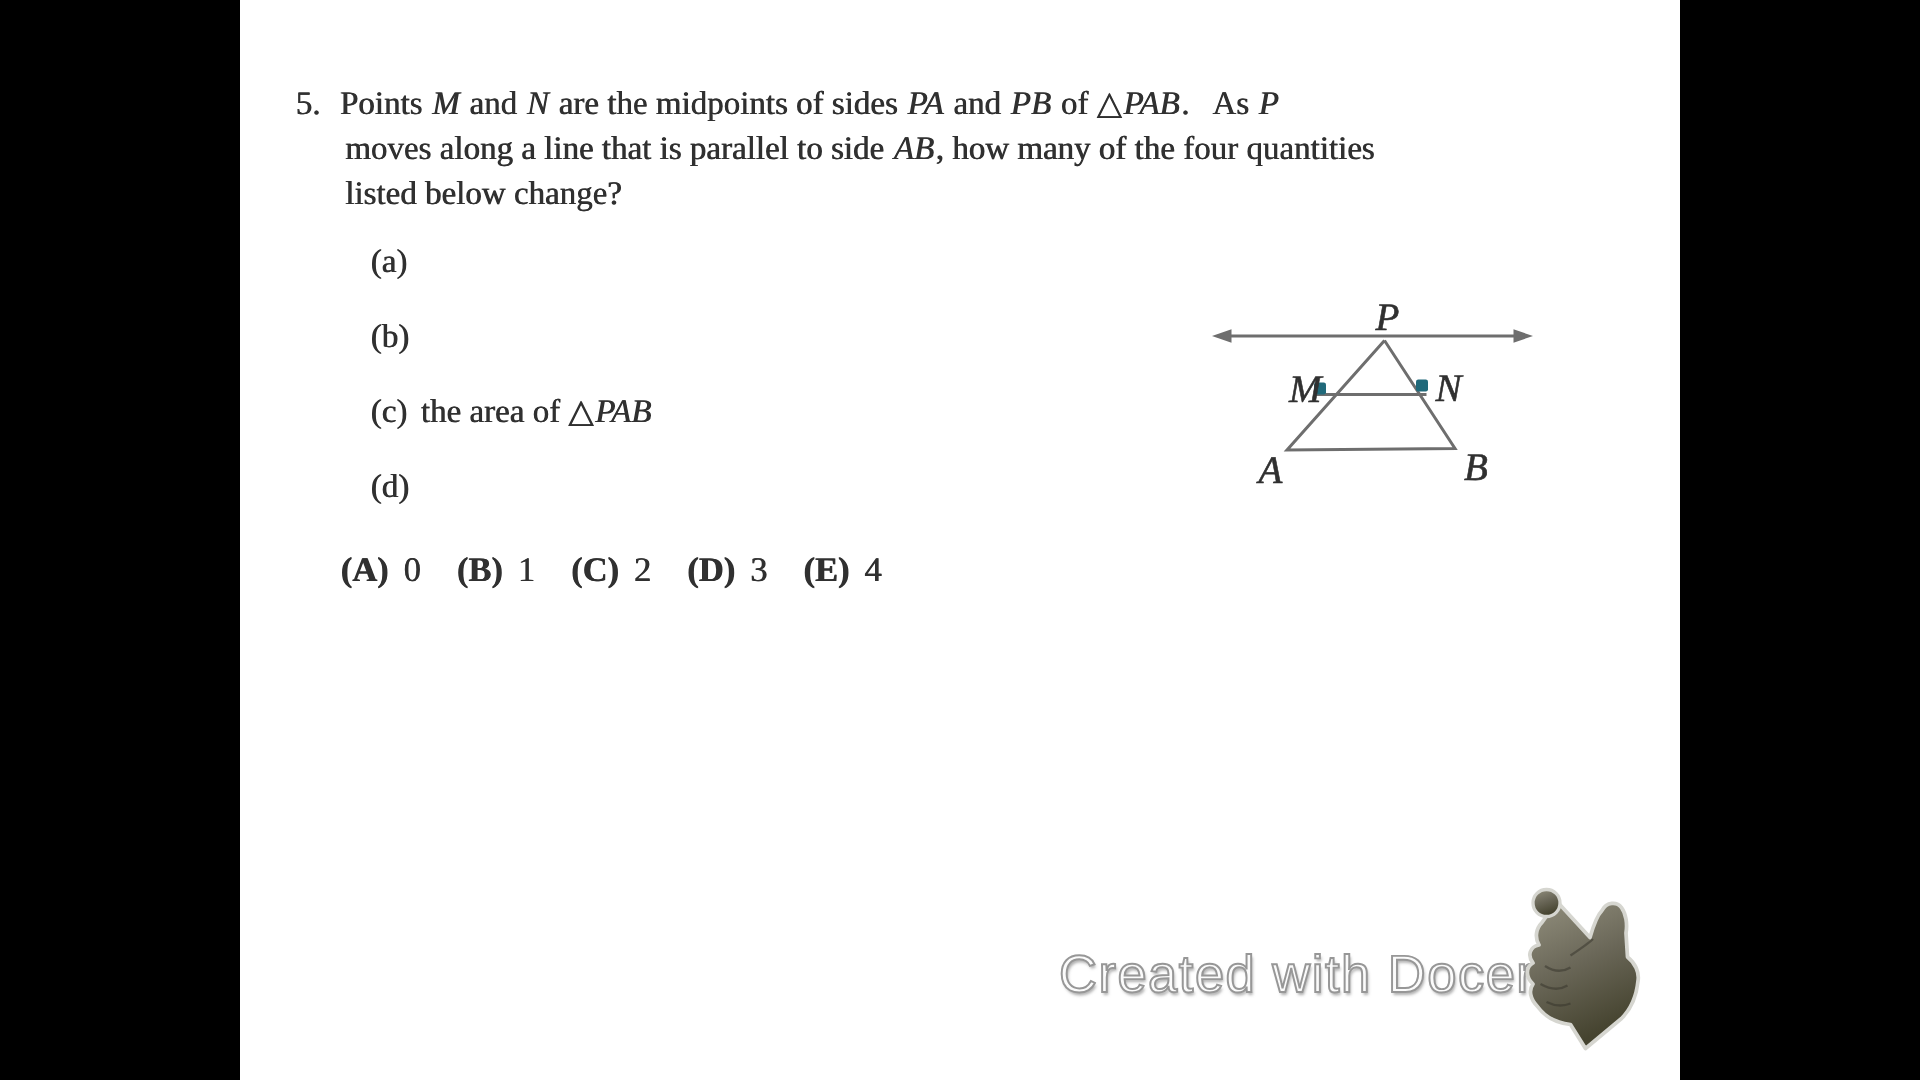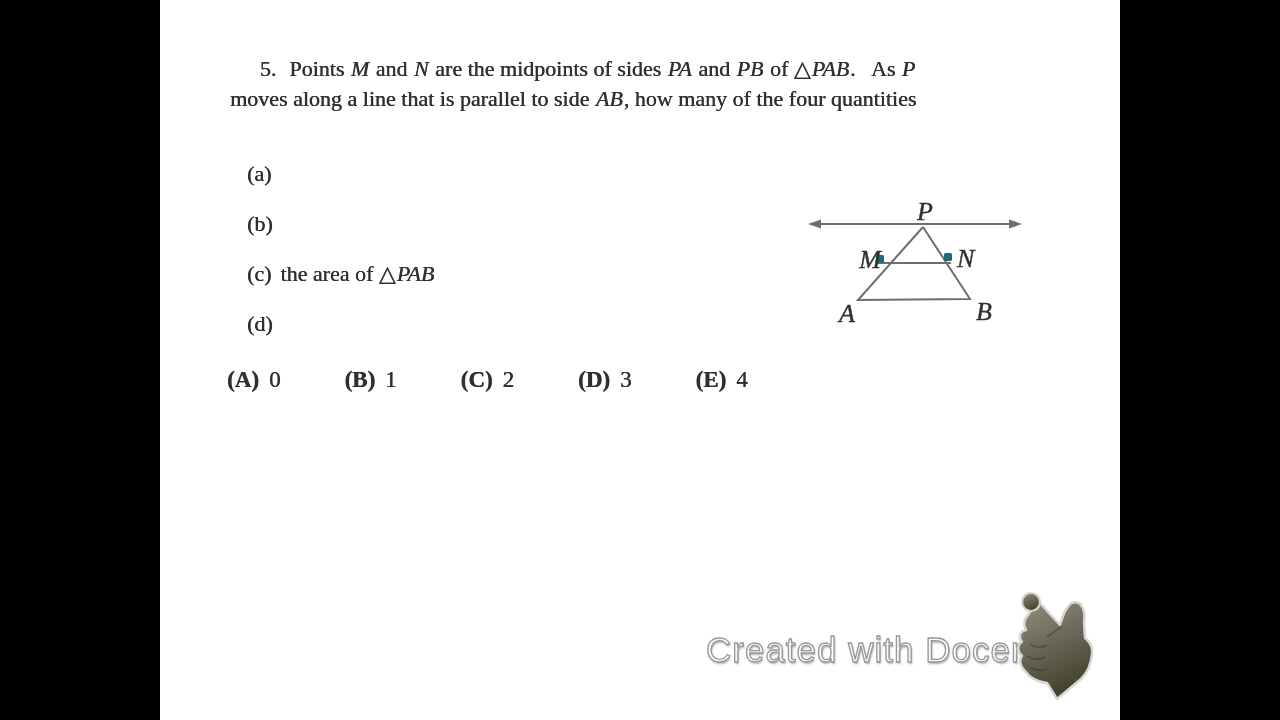--- a/index.html
+++ b/index.html
@@ -13,29 +13,29 @@
   .letterbox.right{left:1120px;width:160px;}
   .canvas{
     position:absolute;left:160px;top:0;width:960px;height:720px;background:#fff;
   }
   
   .problem-area{color:#303030;text-shadow:0.45px 0 currentColor;}
   .statement{
     position:absolute;left:37px;top:54px;
     font-size:22px;line-height:30px;white-space:nowrap;
   }
-  .stmt-line{white-space:nowrap;text-align:right;}
+  .stmt-line{white-space:nowrap;}
   .stmt-line.indent{padding-left:33px;}
   .pnum{margin-right:13px;}
   .it{font-style:italic;padding:0 1px;}
   .items{position:absolute;left:87px;top:163px;font-size:22px;}
   .item{display:flex;gap:9px;line-height:22px;margin-bottom:28px;white-space:nowrap;}
   .item-label{flex:0 0 auto;}
   .choices{
-    position:absolute;left:67px;top:368px;display:flex;gap:64px;
+    position:absolute;left:67px;top:368px;display:flex;gap:24px;
     font-size:23px;line-height:24px;white-space:nowrap;font-family:Liberation Serif, serif;
   }
   .choice-label{font-weight:bold;margin-right:10px;}
   
   .diagram{position:absolute;left:640px;top:190px;}
   .dlabel{
     font-family:"Liberation Serif","DejaVu Serif",serif;
     font-style:italic;font-size:26px;fill:#303030;
     stroke:#303030;stroke-width:0.4;
   }
@@ -59,20 +59,21 @@
 
 <div class="canvas">
 
   <div class="problem-area">
 
     <div class="statement">
       <div class="stmt-line">
         <span class="pnum">5.</span><span><span>Points </span><span class="it">M</span><span> and </span><span class="it">N</span><span> are the midpoints of sides </span><span class="it">PA</span><span> and </span><span class="it">PB</span><span> of △</span><span class="it">PAB</span><span>.  As </span><span class="it">P</span></span>
       </div>
       <div class="stmt-line indent"><span>moves along a line that is parallel to side </span><span class="it">AB</span><span>, how many of the four quantities</span></div>
+      <div class="stmt-line indent"><span>listed below change?</span></div>
     </div>
 
     <div class="items">
       <div class="item">
         <span class="item-label">(a)</span>
       </div>
       <div class="item">
         <span class="item-label">(b)</span>
       </div>
       <div class="item">

